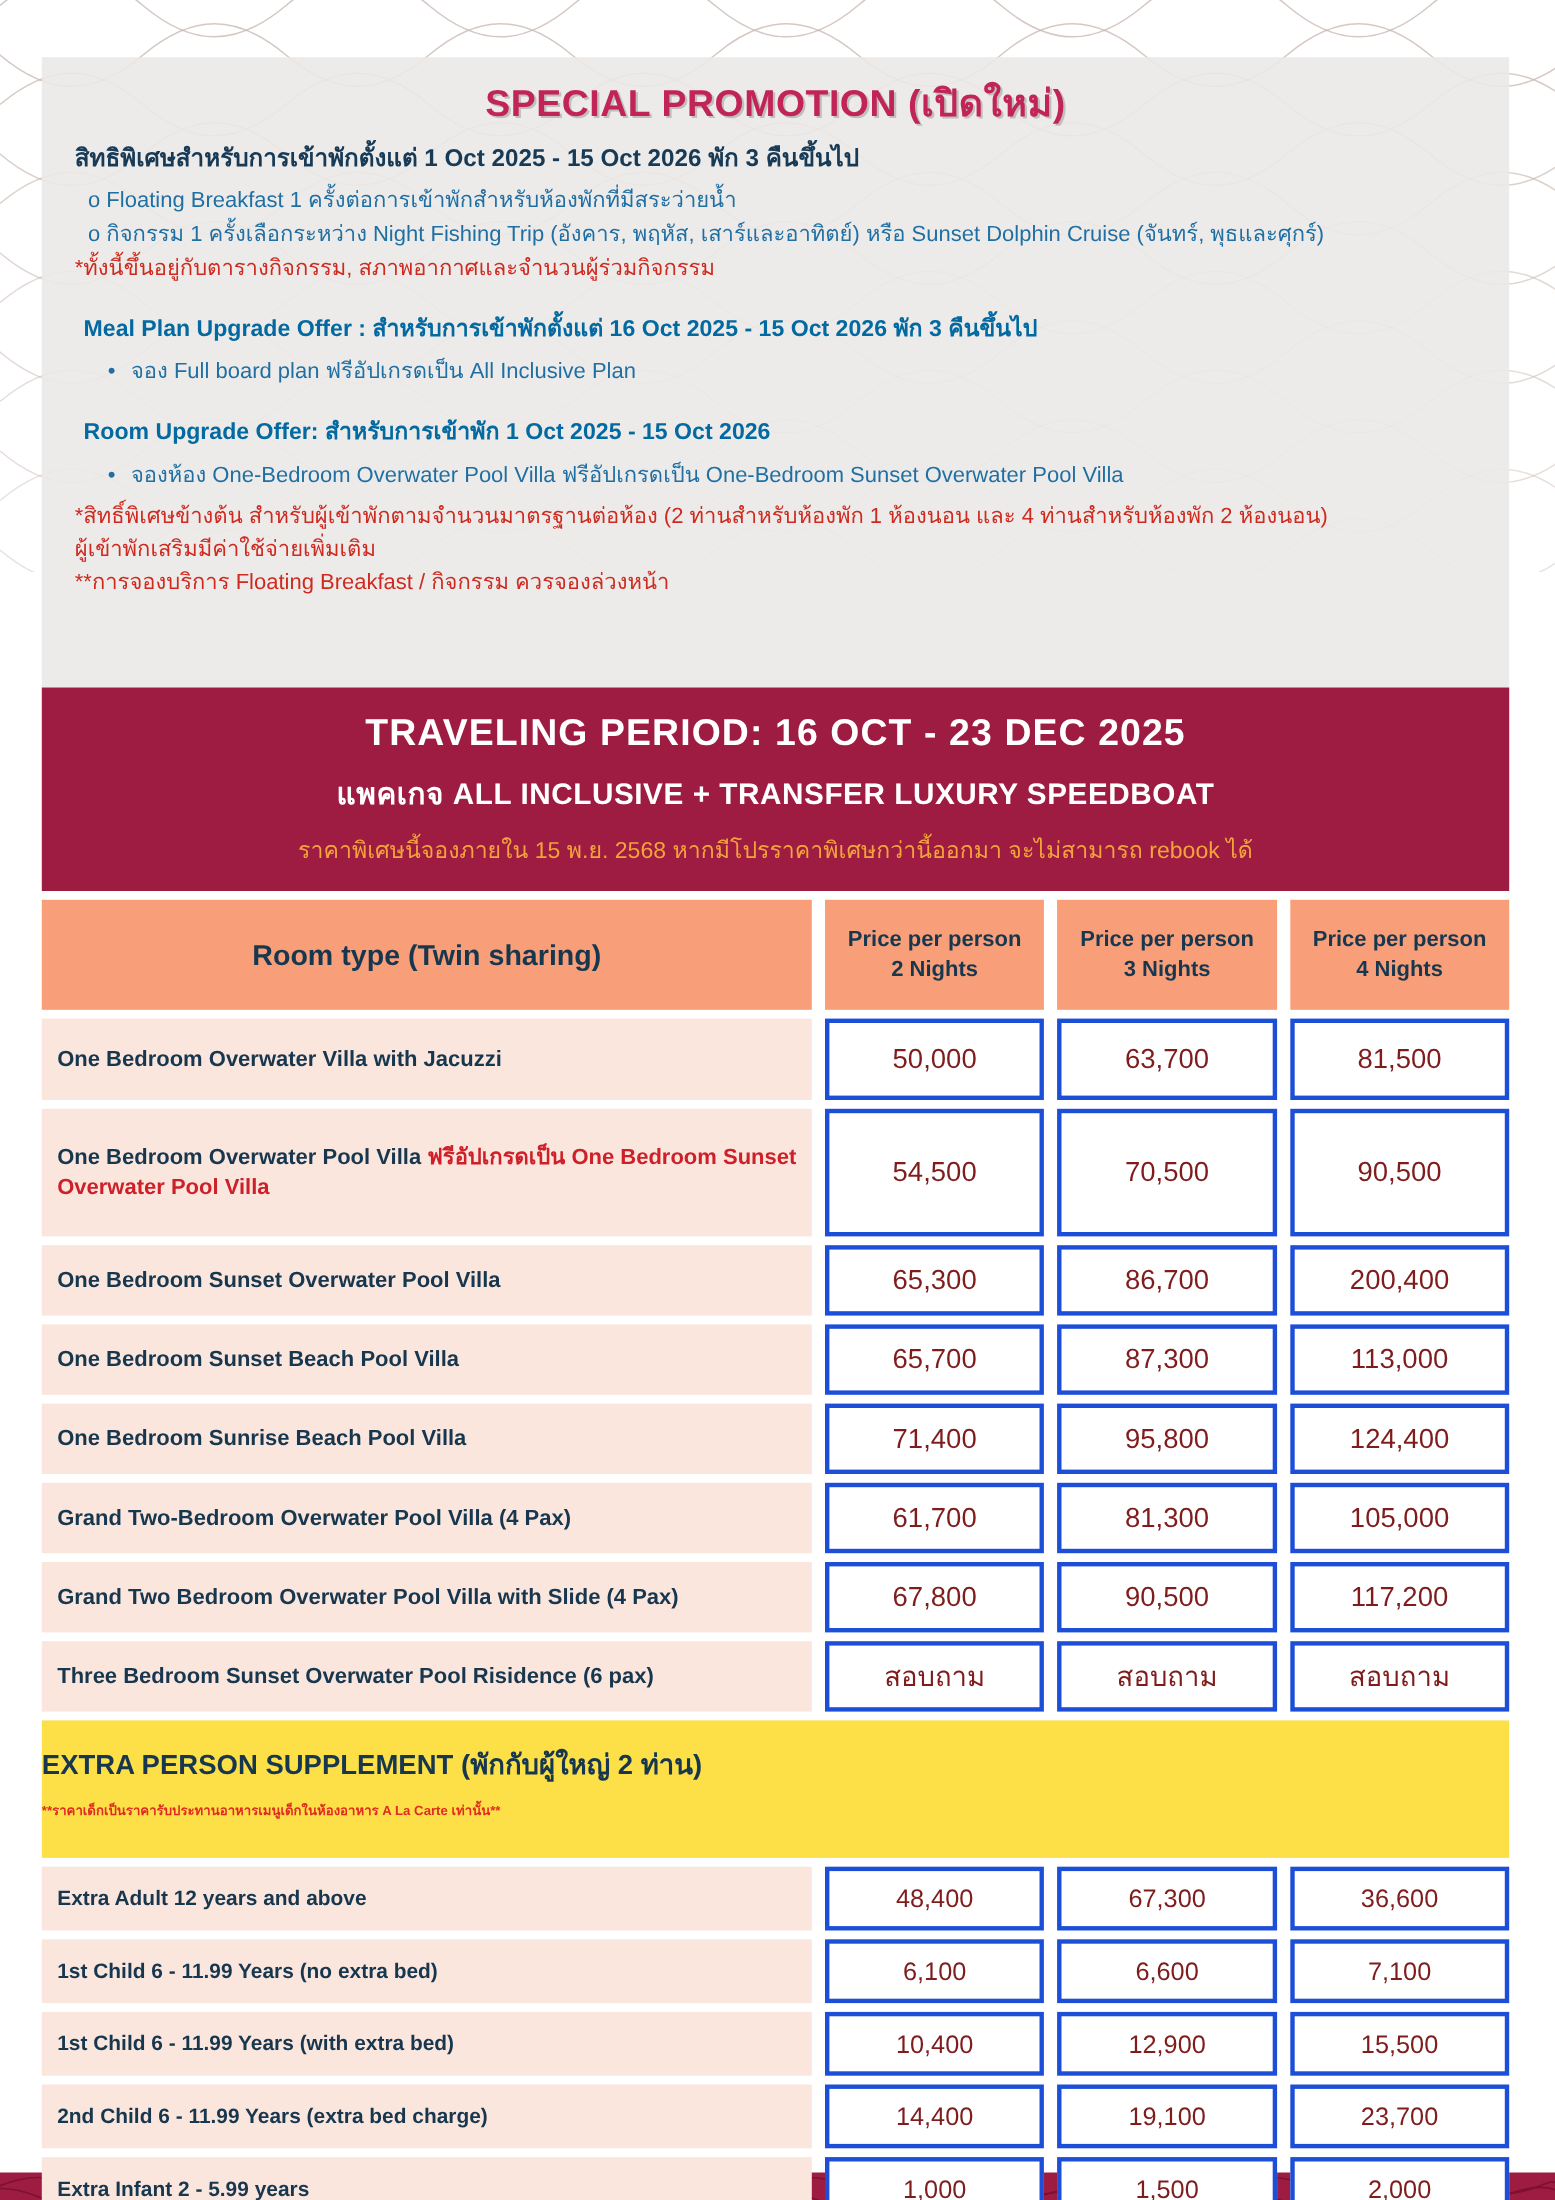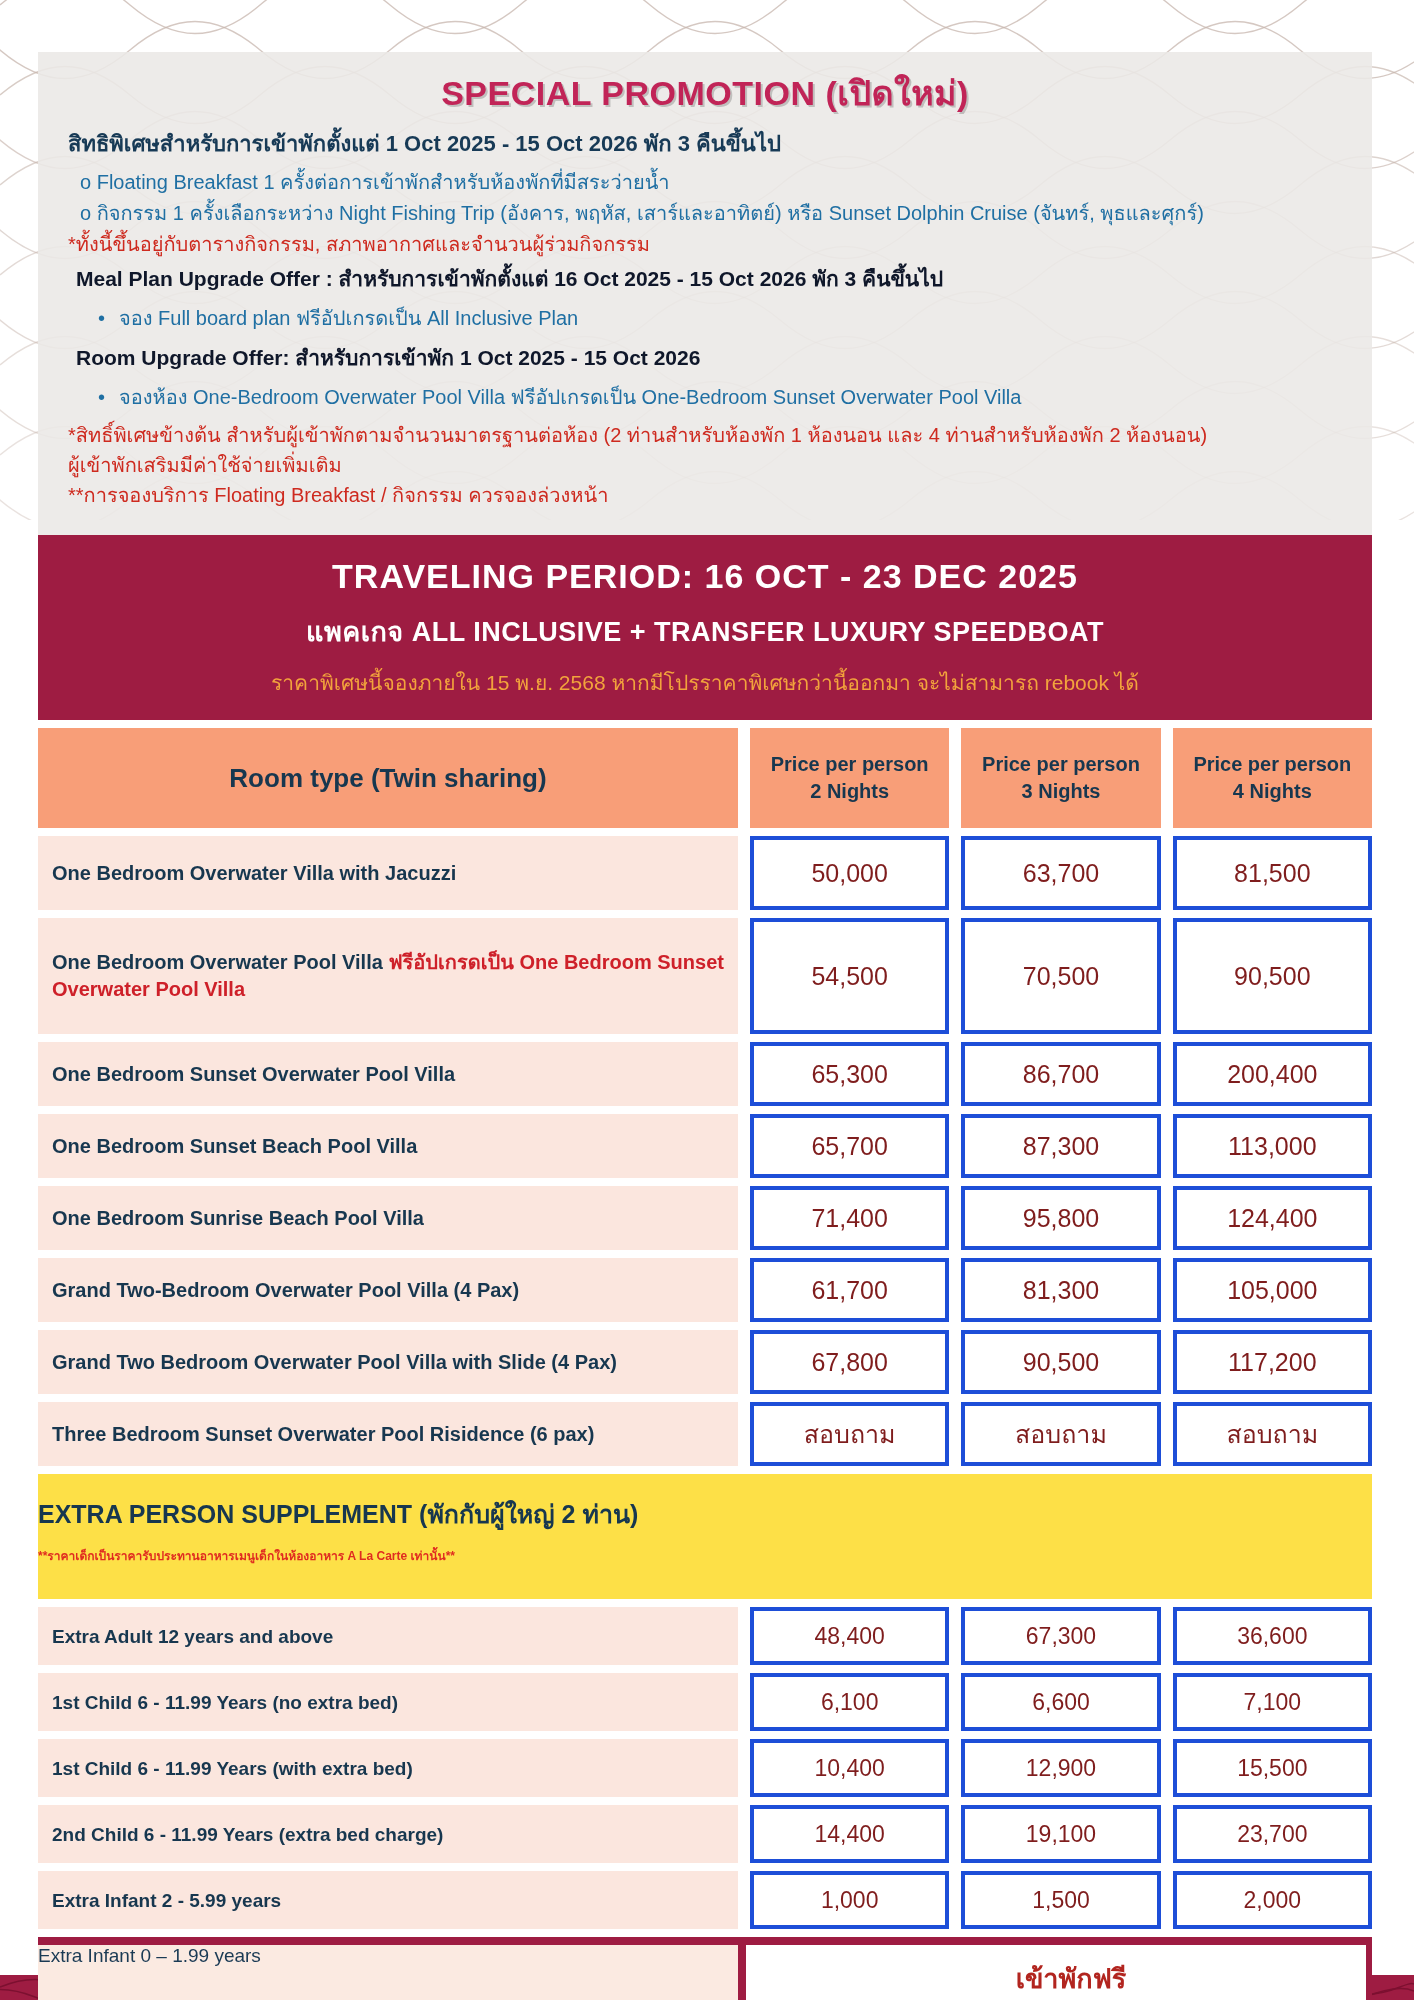--- a/index.html
+++ b/index.html
@@ -11,32 +11,32 @@
   }
   .wave-top { position:absolute; top:0; left:0; z-index:0; }
   .page { position:relative; z-index:1; }
 
   .content { margin-left:38px; width:1334px; }
 
   .top-space { height:52px; }
 
   
   .info-panel {
-    height:483px; background:rgba(235,232,230,0.88);
+    height:573px; background:rgba(235,232,230,0.88);
     padding:6px 30px 6px 30px;
   }
   .promo-title {
     text-align:center; font-size:34px; font-weight:bold; color:#c12457;
     letter-spacing:0.5px; margin:8px 0 6px 0;
     text-shadow:2px 2px 0 rgba(110,110,110,0.35);
   }
   .intro-line { font-size:22px; font-weight:bold; color:#173a56; margin:4px 0 6px 0; }
   .bullet-line { font-size:20px; color:#1f6fa3; line-height:31px; padding-left:12px; }
   .red-note { font-size:20px; color:#ce2a1f; line-height:30px; }
-  .section-head { font-size:21px; font-weight:bold; color:#0f172a; margin-top:3px; padding-left:8px; }
+  .section-head { font-size:21px; font-weight:bold; color:#0369a1; margin-top:22px; padding-left:8px; }
   .dot-bullet { font-size:20px; color:#1f6fa3; margin:7px 0; padding-left:30px; }
   .dot-bullet .dot { color:#1f6fa3; font-size:20px; margin-right:14px; }
   .red-block { margin-top:6px; }
 
   
   .travel-banner {
     height:185px; background:#9e1c42; text-align:center; padding-top:16px;
   }
   .tb-line1 { color:#ffffff; font-size:34px; font-weight:bold; letter-spacing:1px; margin-top:6px; }
   .tb-line2 { color:#ffffff; font-size:27px; font-weight:bold; letter-spacing:0.5px; margin-top:14px; }

